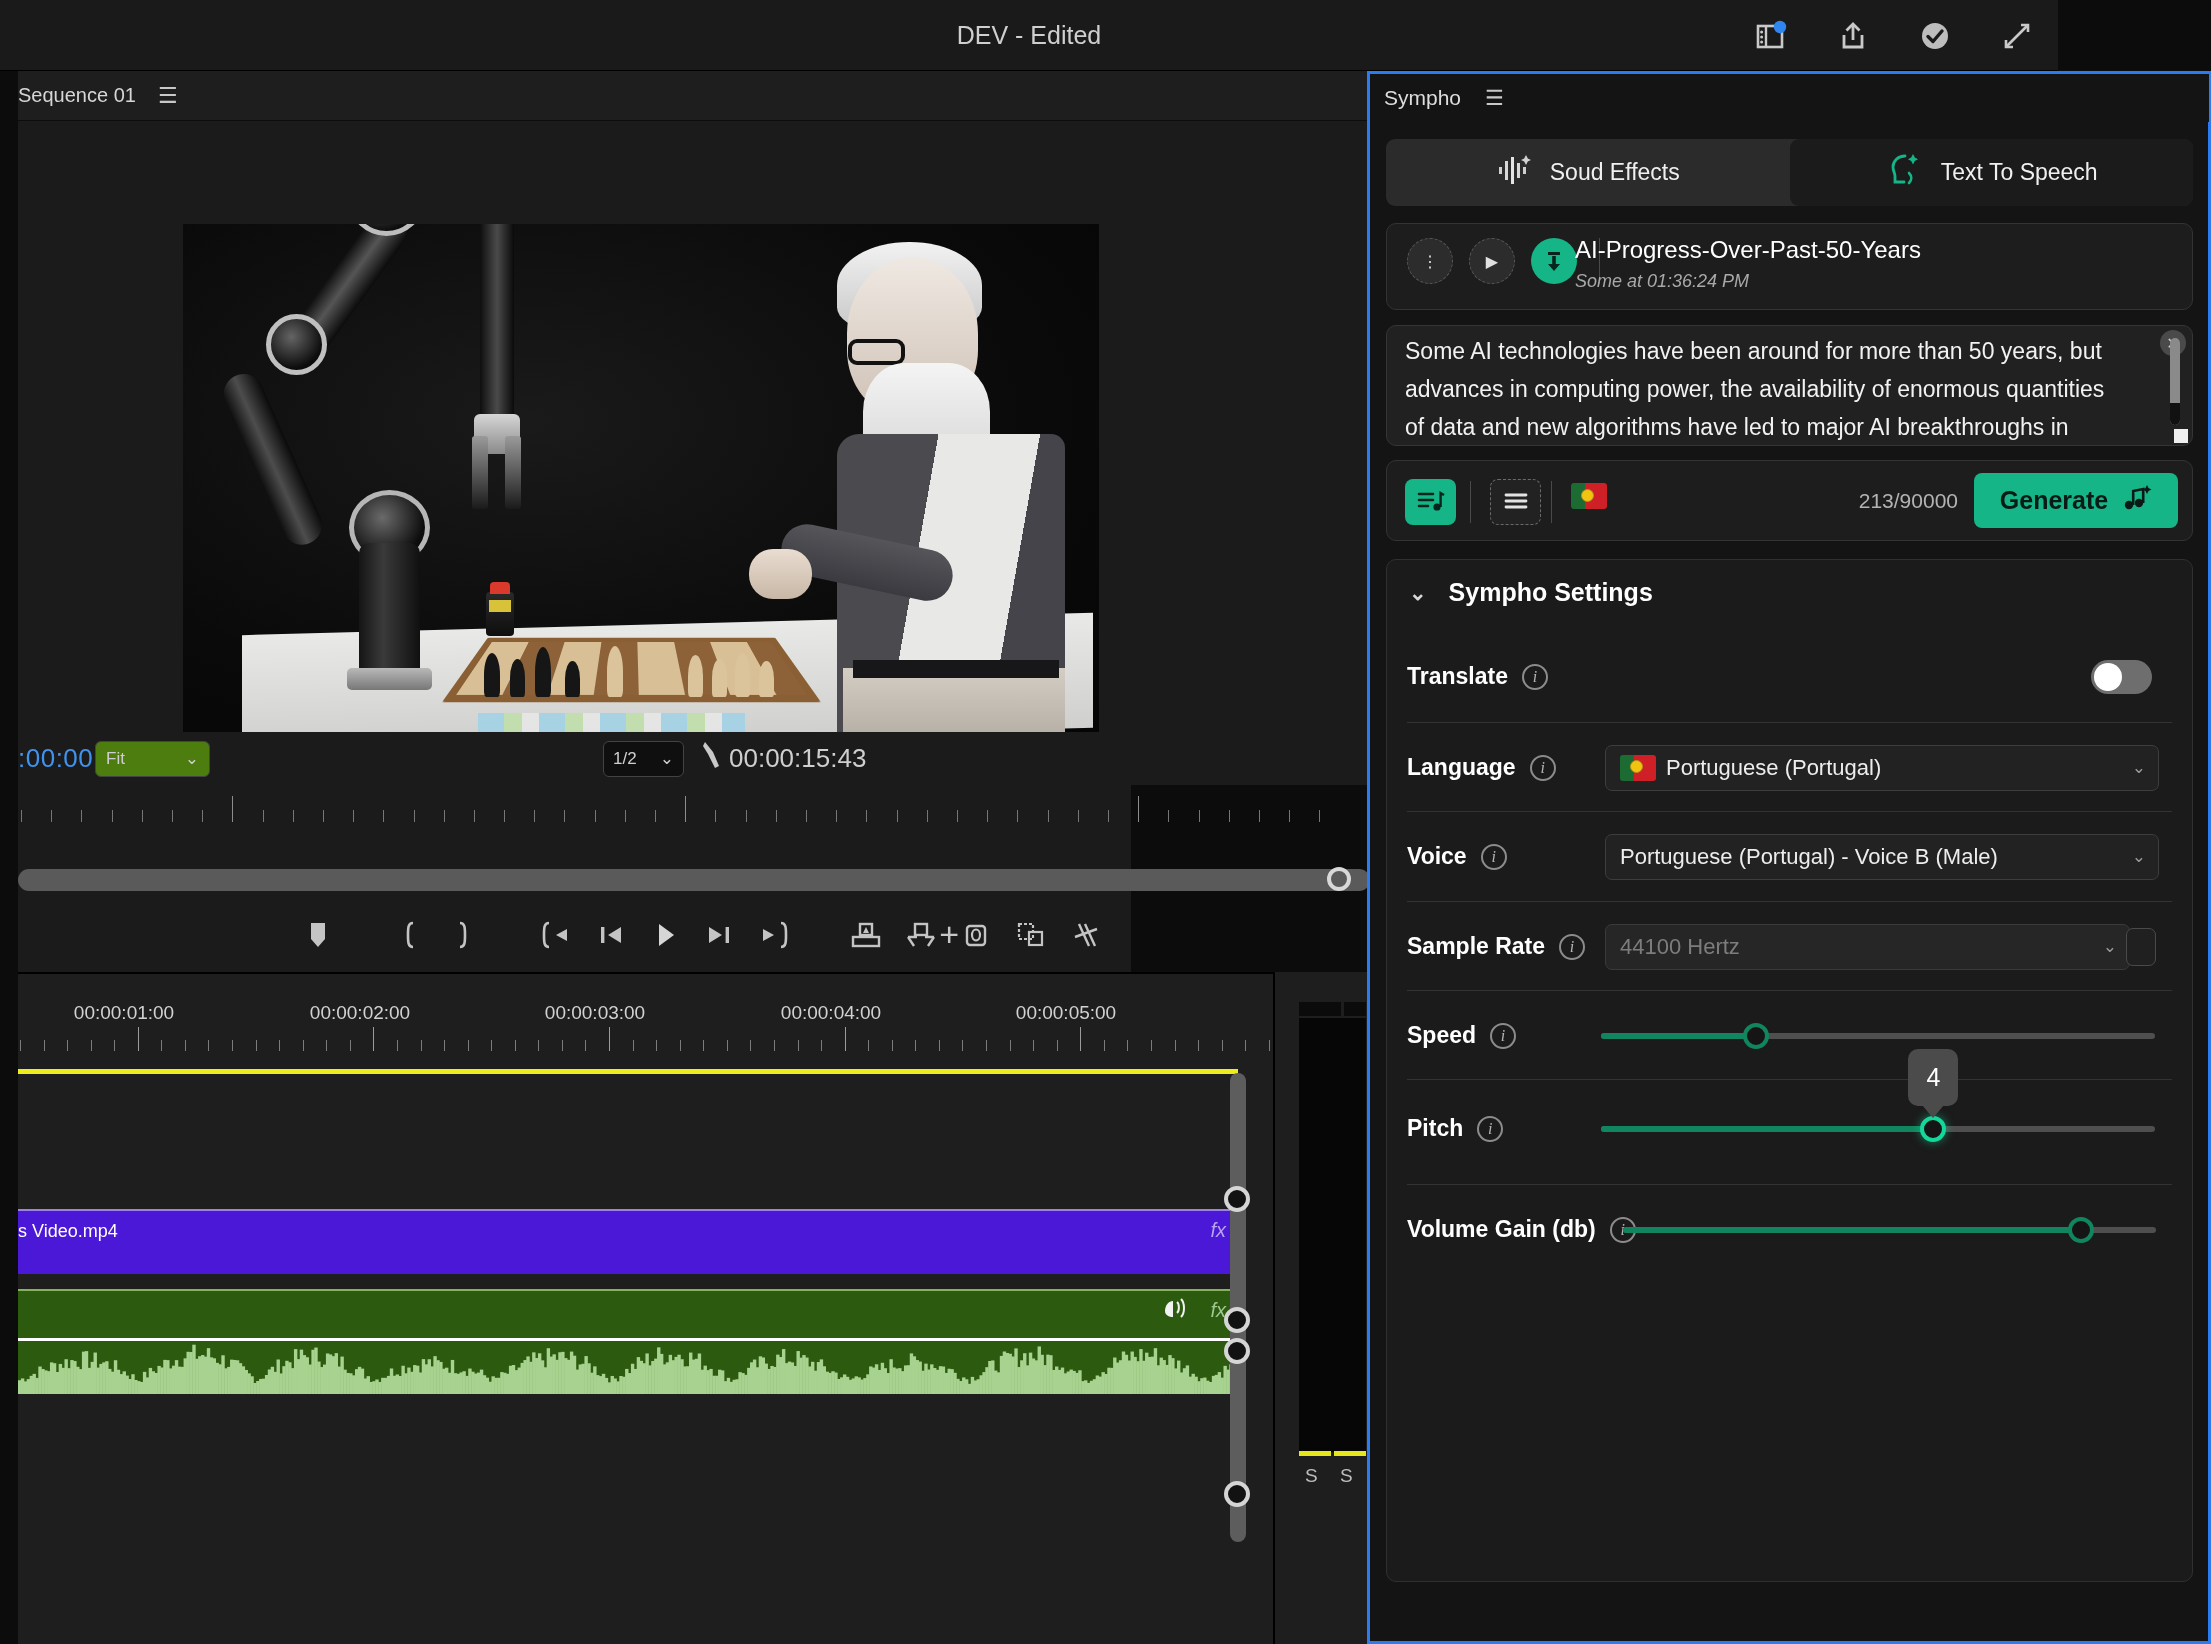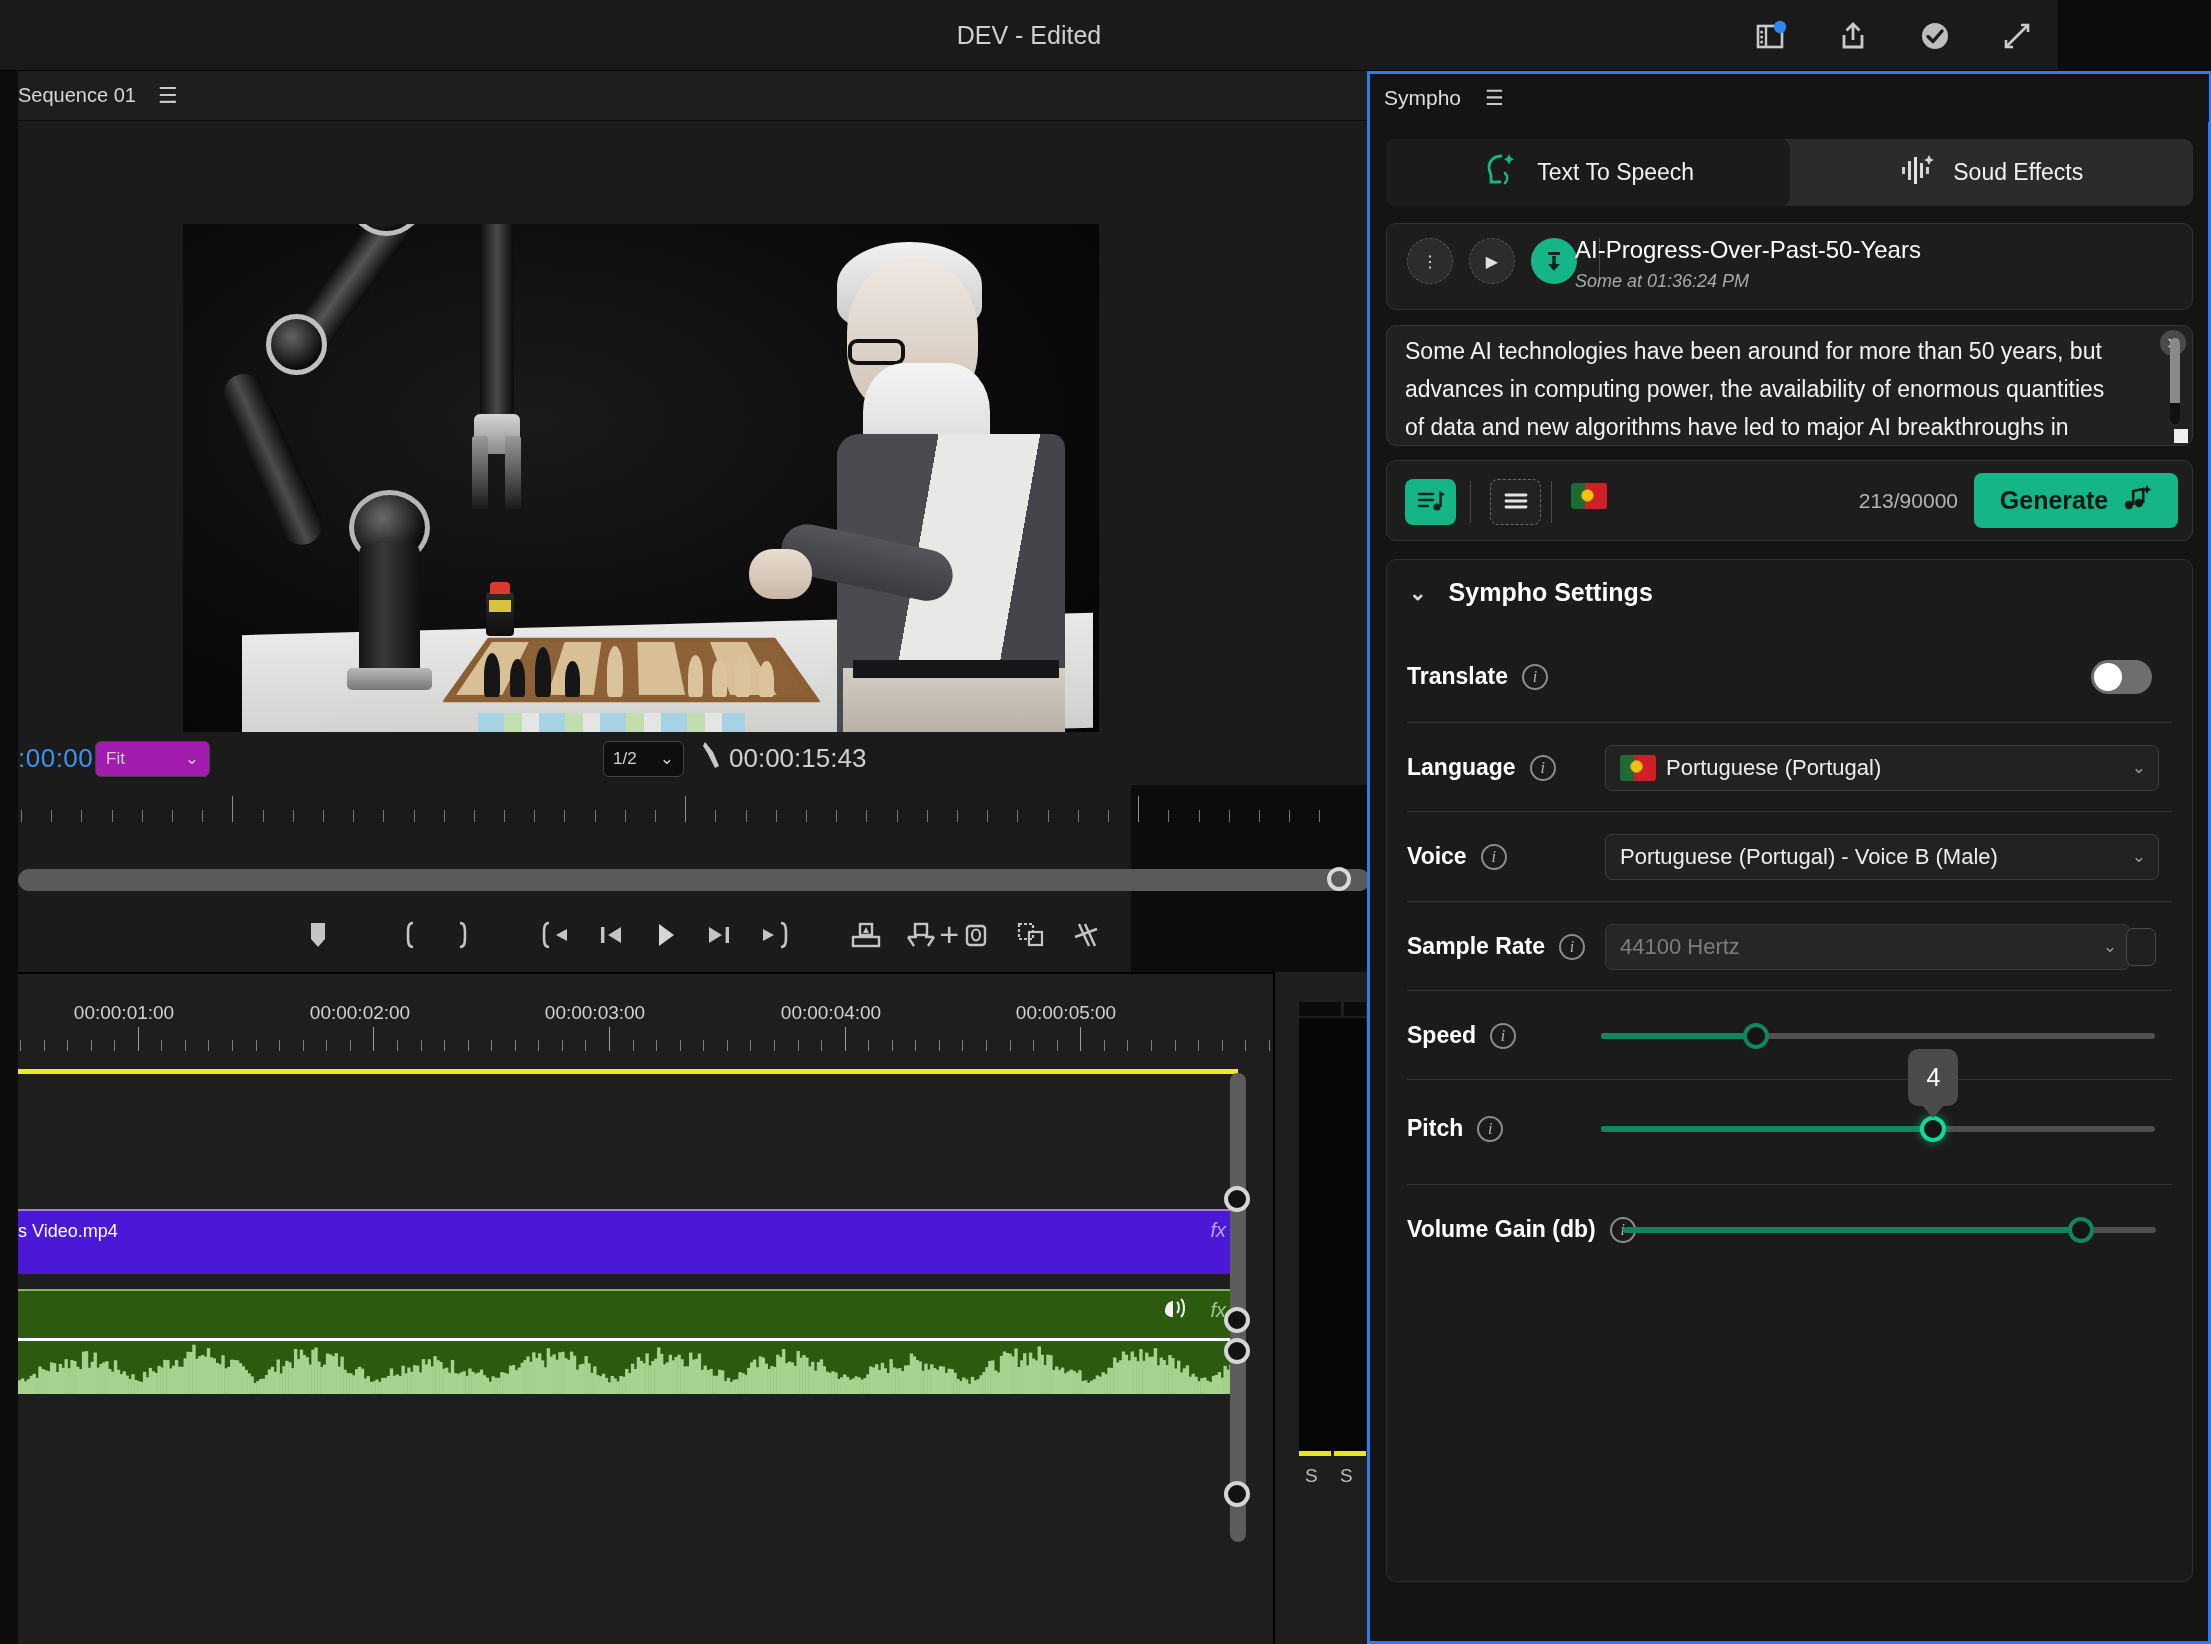--- a/index.html
+++ b/index.html
@@ -117,21 +117,21 @@
   .paperstrip { position: absolute; left: 295px; bottom: 0px; width: 267px; height: 26px;
     background: repeating-linear-gradient(90deg,#9fd2e8 0 26px,#bfe0a9 26px 44px,#e8e8e8 44px 61px); opacity:.85; }
 
   
   .monbar {
     position: absolute; left: 0; top: 661px; width: 1367px; height: 53px;
     display: flex; align-items: center; background: #1b1b1b;
   }
   .tc-blue { position: absolute; left: 0px; font-size: 26px; color: #3f93ef; letter-spacing: 0.5px; }
   .fitsel {
-    position: absolute; left: 77px; width: 115px; height: 36px; background: #a21caf;
+    position: absolute; left: 77px; width: 115px; height: 36px; background: #4d7c0f;
     border: 1px solid #434343; border-radius: 6px; color: #cfcfcf; font-size: 17px;
     display: flex; align-items: center; padding: 0 10px; justify-content: space-between; cursor: pointer;
   }
   .halfsel {
     position: absolute; left: 585px; width: 81px; height: 36px; background: #0f0f0f;
     border: 1px solid #434343; border-radius: 6px; color: #cfcfcf; font-size: 17px;
     display: flex; align-items: center; padding: 0 9px; justify-content: space-between; cursor: pointer;
   }
   .wrench { position: absolute; left: 681px; color: #c9c9c9; font-size: 27px; cursor: pointer; }
   .tc-dur { position: absolute; left: 711px; font-size: 26px; color: #cfcfcf; }
@@ -1059,43 +1059,43 @@
   </div>
 
   <div class="rpanel">
 
     <div class="rp-head">
       <div class="nm">Sympho</div>
       <div class="hamb">☰</div>
     </div>
 
     <div class="tabs">
-      <div class="tab active">
-        <span>
-          <svg width="38" height="36" viewBox="0 0 38 36">
-              <path d="M20 4c-7 0-12 5-12 11 0 4 2 6 2 9v6h9" fill="none" stroke="#16b587" stroke-width="2.8" stroke-linecap="round"></path>
-              <path d="M24 21c3 3 3 7 0 10" fill="none" stroke="#16b587" stroke-width="2.6" stroke-linecap="round"></path>
-              <path d="M28 2l1.8 3.5L33 7.2l-3.2 1.7L28 12.4l-1.8-3.5L23 7.2l3.2-1.7z" fill="#16b587"></path>
-            </svg>
-        </span>
-        <span>Text To Speech</span>
-      </div>
       <div class="tab">
         <span>
           <svg width="36" height="34" viewBox="0 0 36 34">
               <rect x="3" y="14" width="3" height="7" fill="#cfcfcf"></rect>
               <rect x="9" y="8" width="3" height="19" fill="#d8d8d8"></rect>
               <rect x="15" y="4" width="3" height="27" fill="#e4e4e4"></rect>
               <rect x="21" y="10" width="3" height="15" fill="#d8d8d8"></rect>
               <rect x="27" y="14" width="3" height="7" fill="#cfcfcf"></rect>
               <path d="M30 2l1.8 3.4L35 7l-3.2 1.6L30 12l-1.8-3.4L25 7l3.2-1.6z" fill="#d2d2d2"></path>
             </svg>
         </span>
         <span>Soud Effects</span>
       </div>
+      <div class="tab active">
+        <span>
+          <svg width="38" height="36" viewBox="0 0 38 36">
+              <path d="M20 4c-7 0-12 5-12 11 0 4 2 6 2 9v6h9" fill="none" stroke="#16b587" stroke-width="2.8" stroke-linecap="round"></path>
+              <path d="M24 21c3 3 3 7 0 10" fill="none" stroke="#16b587" stroke-width="2.6" stroke-linecap="round"></path>
+              <path d="M28 2l1.8 3.5L33 7.2l-3.2 1.7L28 12.4l-1.8-3.5L23 7.2l3.2-1.7z" fill="#16b587"></path>
+            </svg>
+        </span>
+        <span>Text To Speech</span>
+      </div>
     </div>
 
     <div class="card histo">
       <div class="ctrls">
         <div class="cbtn">⋮</div>
         <div class="cbtn">▶</div>
         <div class="cbtn green">
           <svg width="22" height="24" viewBox="0 0 22 24">
               <rect x="5" y="3" width="12" height="3" fill="#06251c"></rect>
               <rect x="9.2" y="7" width="3.6" height="8" fill="#06251c"></rect>

